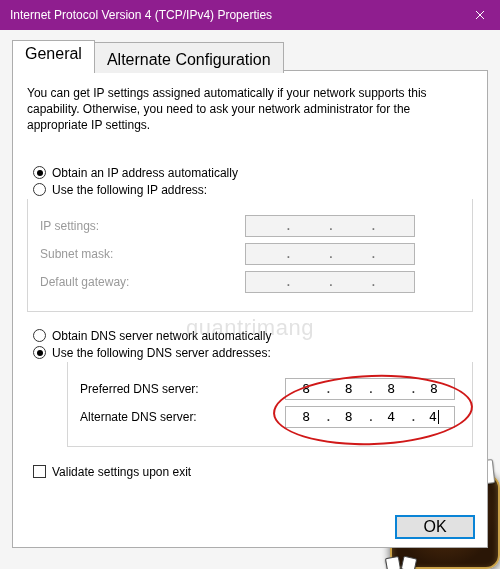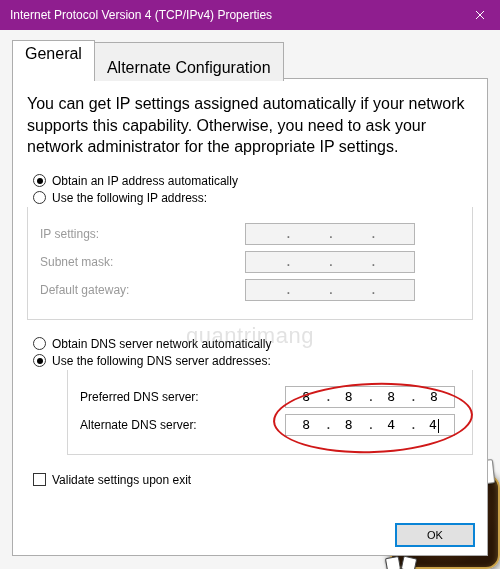--- a/index.html
+++ b/index.html
@@ -50,36 +50,36 @@
     margin-right: -1px;
     position: relative;
   }
   .tab.active {
     background: #fff;
     z-index: 3;
   }
   .tab.inactive {
     background: #f0f0f0;
     top: 2px;
-    padding-top: 16px;
+    padding-top: 8px;
     padding-bottom: 4px;
   }
   .panel {
     border: 1px solid #adadad;
     background: #fff;
     padding: 14px 14px 10px 14px;
     margin-top: -1px;
     position: relative;
     z-index: 1;
     height: 478px;
   }
   .desc {
-    font-size: 16px;
+    font-size: 12px;
     line-height: 1.35;
-    margin-bottom: 16px;
+    margin-bottom: 32px;
   }
   .radio-row {
     display: flex;
     align-items: center;
     gap: 6px;
     margin: 3px 0 3px 6px;
     font-size: 12px;
   }
   .radio {
     width: 13px; height: 13px; border-radius: 50%;
@@ -139,21 +139,21 @@
   }
   .button-row {
     position: absolute;
     bottom: 8px; right: 12px;
     display: flex; gap: 8px;
   }
   .btn {
     min-width: 80px; height: 24px;
     border: 1px solid #adadad;
     background: #e1e1e1;
-    font-size: 11px;
+    font-size: 16px;
     display: flex; align-items: center; justify-content: center;
     padding: 0 18px;
   }
   .btn.default { border: 2px solid #0a84d6; background: #e1e1e1; }
   .red-circle {
     position: absolute;
     border: 2px solid #d01818;
     border-radius: 50%;
     width: 200px; height: 70px;
     left: 260px; top: 304px;

